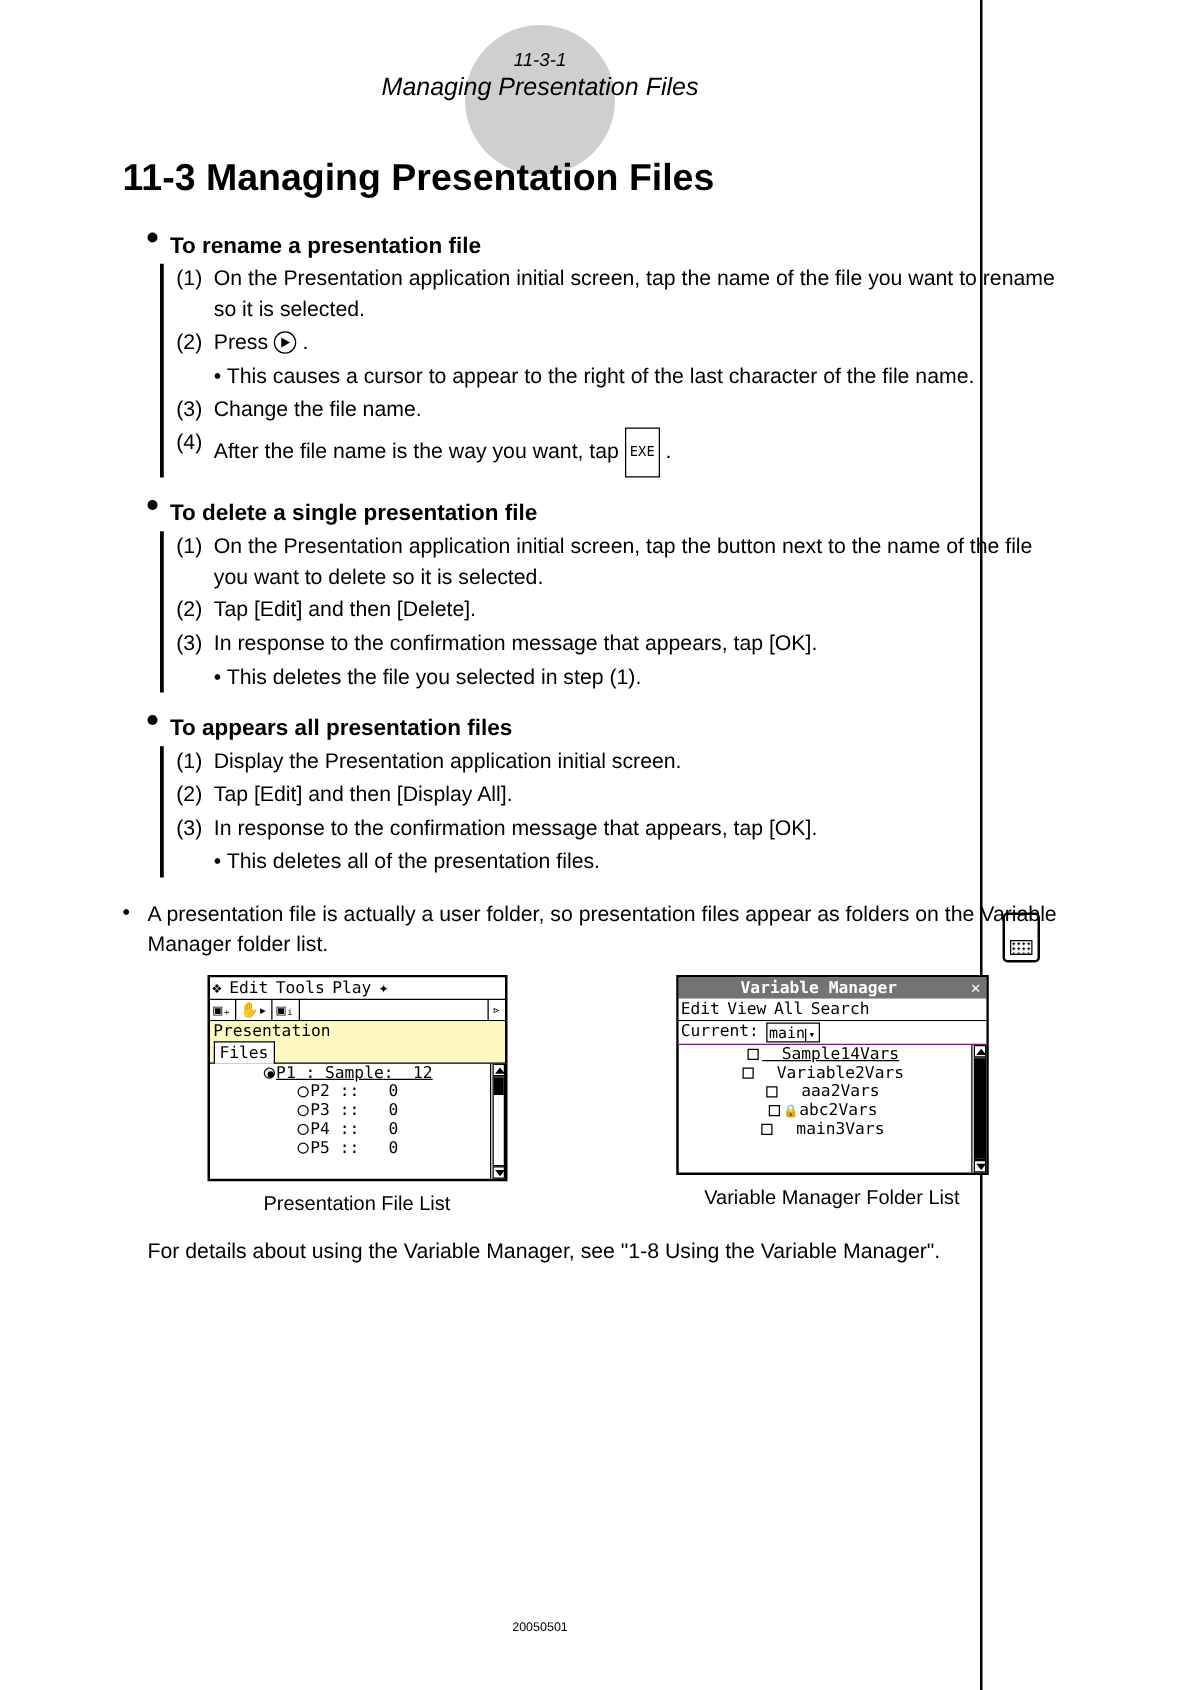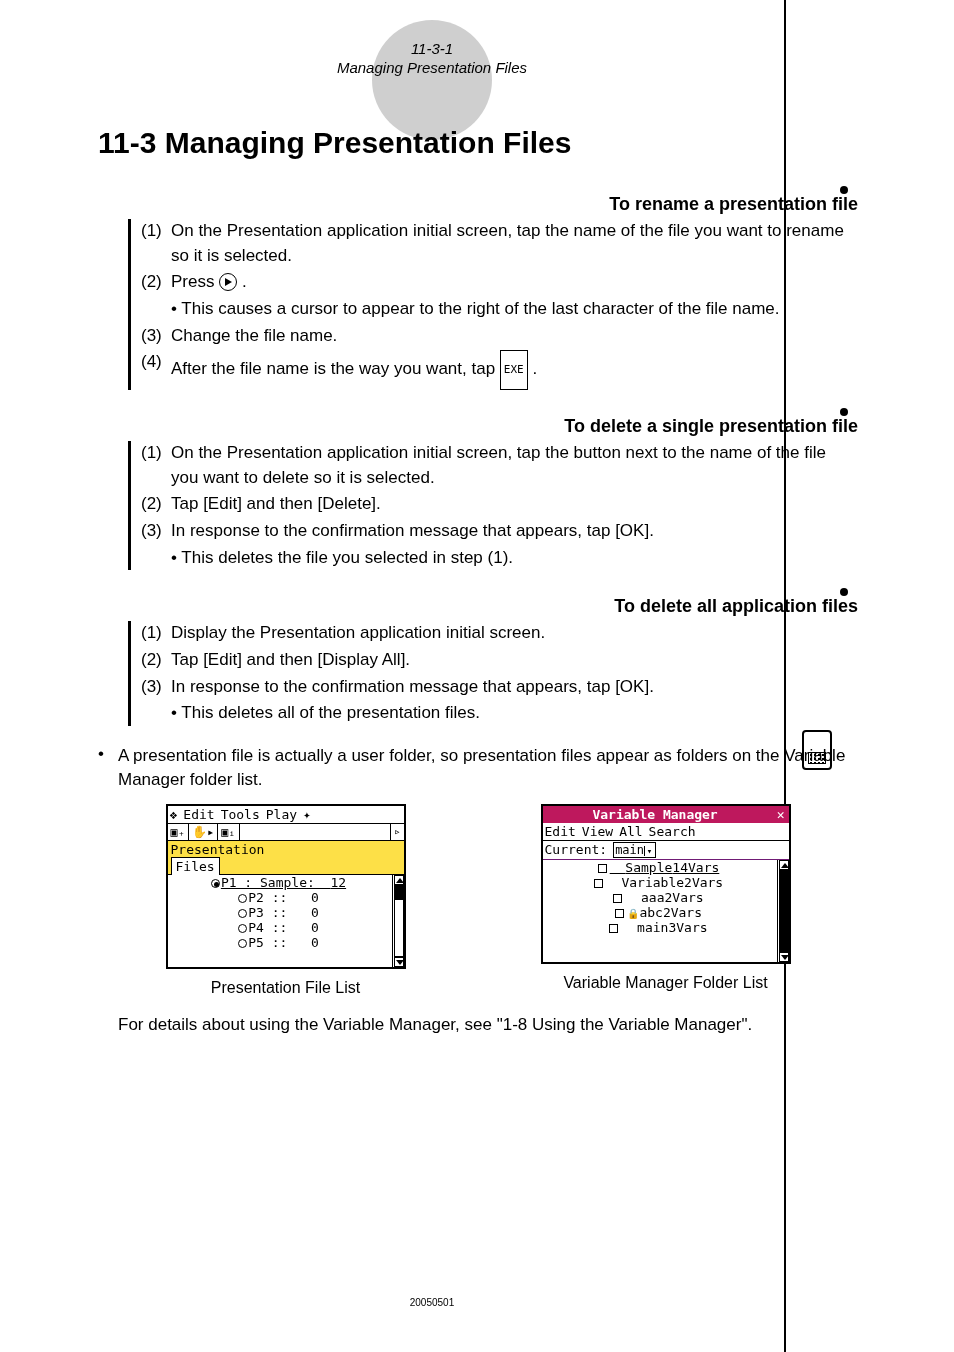--- a/index.html
+++ b/index.html
@@ -2,46 +2,46 @@
 <html><head>
 <meta charset="utf-8">
 <style>
   * { box-sizing: border-box; margin: 0; padding: 0; }
   html, body { width: 954px; height: 1352px; background: #fff; font-family: Arial, Helvetica, sans-serif; }
   .page { position: relative; width: 864px; height: 1352px; padding: 0; }
   .right-rule { position: absolute; right: 78px; top: 0; width: 2px; height: 1352px; background: #000; }
   .header-circle { position: absolute; left: 50%; top: 20px; transform: translateX(-50%); width: 120px; height: 120px; border-radius: 50%; background: #cfcfcf; z-index: 0; }
   .header-text { position: absolute; left: 0; top: 40px; width: 100%; text-align: center; z-index: 1; }
   .header-num { font-style: italic; font-size: 15px; }
-  .header-sub { font-style: italic; font-size: 15px; margin-top: 2px; }
+  .header-sub { font-style: italic; font-size: 20px; margin-top: 2px; }
   .content { position: absolute; left: 98px; top: 126px; width: 760px; }
   h1 { font-size: 30px; font-weight: bold; margin-bottom: 26px; }
   .intro { font-size: 17px; margin-bottom: 14px; margin-left: 20px; }
-  .bullet-head { display: flex; align-items: flex-end; margin: 12px 0 4px 20px; flex-direction: column; }
+  .bullet-head { display: flex; align-items: flex-start; margin: 12px 0 4px 20px; }
   .bullet-dot { width: 8px; height: 8px; border-radius: 50%; background: #000; margin-right: 10px; flex-shrink: 0; }
   .bullet-title { font-weight: bold; font-size: 18px; }
   .proc { position: relative; margin-left: 30px; padding-left: 10px; border-left: 3px solid #000; }
   .step { font-size: 17px; line-height: 1.45; margin: 2px 0 2px 0; display: flex; }
   .step-num { flex-shrink: 0; min-width: 30px; }
   .step-body { flex: 1; }
   .substep { font-size: 17px; line-height: 1.45; margin: 2px 0 2px 30px; }
   .icon-right { display: inline-block; width: 18px; height: 18px; border: 1px solid #000; border-radius: 50%; position: relative; vertical-align: -4px; }
   .icon-right::after { content: ""; position: absolute; left: 5px; top: 4px; width: 0; height: 0; border-left: 7px solid #000; border-top: 4px solid transparent; border-bottom: 4px solid transparent; }
   .icon-exe { display: inline-block; padding: 12px 3px; border: 1px solid #000; font-size: 11px; font-family: monospace; vertical-align: 1px; line-height: 14px; }
   .after-note { font-size: 17px; margin: 18px 0 10px 0; display: flex; }
   .after-note-bullet { width: 20px; flex-shrink: 0; }
   .after-note-body { flex: 1; line-height: 1.4; }
   .figs { display: flex; justify-content: space-around; margin-top: 12px; }
   .fig { display: flex; flex-direction: column; align-items: center; }
   .calc-screen { border: 2px solid #000; width: 240px; background: #fff; font-family: "Lucida Console", monospace; font-size: 13px; }
   .calc-menu { border-bottom: 1px solid #000; padding: 1px 2px; display: flex; align-items: center; gap: 6px; background: #fff; }
-  .calc-menu-dark { background: #be185d; color: #fff; padding: 1px 4px; display: flex; justify-content: space-between; align-items: center; gap: 13px; }
+  .calc-menu-dark { background: #737373; color: #fff; padding: 1px 4px; display: flex; justify-content: space-between; align-items: center; gap: 13px; }
   .calc-sub { border-bottom: 1px solid #000; padding: 0; background: #fff; position: relative; display: flex; }
   .calc-icon { border-right: 1px solid #000; padding: 1px 3px; font-size: 12px; }
-  .calc-tabs { border-bottom: 1px solid #000; background: #fde047; padding: 2px 3px 0; position: relative; height: 34px; }
+  .calc-tabs { border-bottom: 1px solid #000; background: #fef9c3; padding: 2px 3px 0; position: relative; height: 34px; }
   .tab-box { border: 1px solid #000; border-bottom: none; display: inline-block; padding: 1px 4px; position: absolute; bottom: -1px; left: 3px; background: #fff; }
   .calc-list { position: relative; }
   .calc-row { display: flex; justify-content: center; padding: 0 2px; align-items: center; }
   .calc-row.sel { text-decoration: underline; }
   .calc-scroll { position: absolute; right: 0; top: 0; bottom: 0; width: 12px; border-left: 1px solid #000; }
   .scroll-up { position: absolute; top: 0; right: 0; width: 10px; height: 10px; border: 1px solid #000; }
   .scroll-dn { position: absolute; bottom: 0; right: 0; width: 10px; height: 10px; border: 1px solid #000; }
   .scroll-up::after { content: ""; position: absolute; left: 1px; top: 2px; border-left: 4px solid transparent; border-right: 4px solid transparent; border-bottom: 5px solid #000; }
   .scroll-dn::after { content: ""; position: absolute; left: 1px; top: 2px; border-left: 4px solid transparent; border-right: 4px solid transparent; border-top: 5px solid #000; }
   .scroll-track { position: absolute; top: 10px; bottom: 10px; right: 0; width: 10px; border: 1px solid #000; }
@@ -117,21 +117,21 @@
         </div>
       <div class="step">
           <span class="step-num">(3)</span>
           <span class="step-body">In response to the confirmation message that appears, tap [OK].</span>
         </div>
       <div class="substep"><span>• This deletes the file you selected in step (1).</span></div>
     </div>
 
     <div class="bullet-head" style="margin-top:18px;">
       <div class="bullet-dot"></div>
-      <div class="bullet-title">To delete all application files</div>
+      <div class="bullet-title">To appears all presentation files</div>
     </div>
     <div class="proc">
       <div class="step">
           <span class="step-num">(1)</span>
           <span class="step-body">Display the Presentation application initial screen.</span>
         </div>
       <div class="step">
           <span class="step-num">(2)</span>
           <span class="step-body">Tap [Edit] and then [Display All].</span>
         </div>

